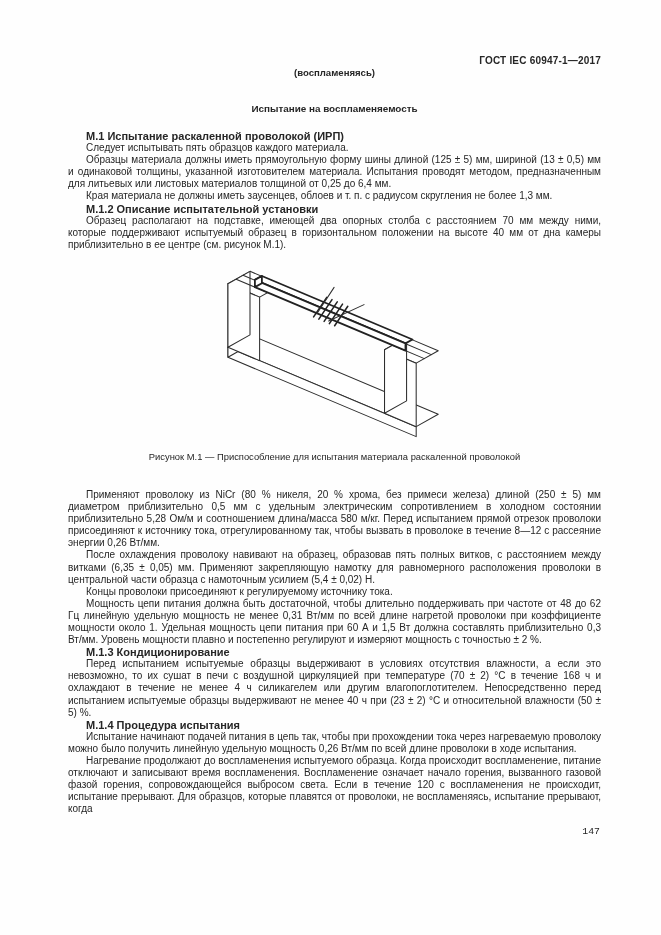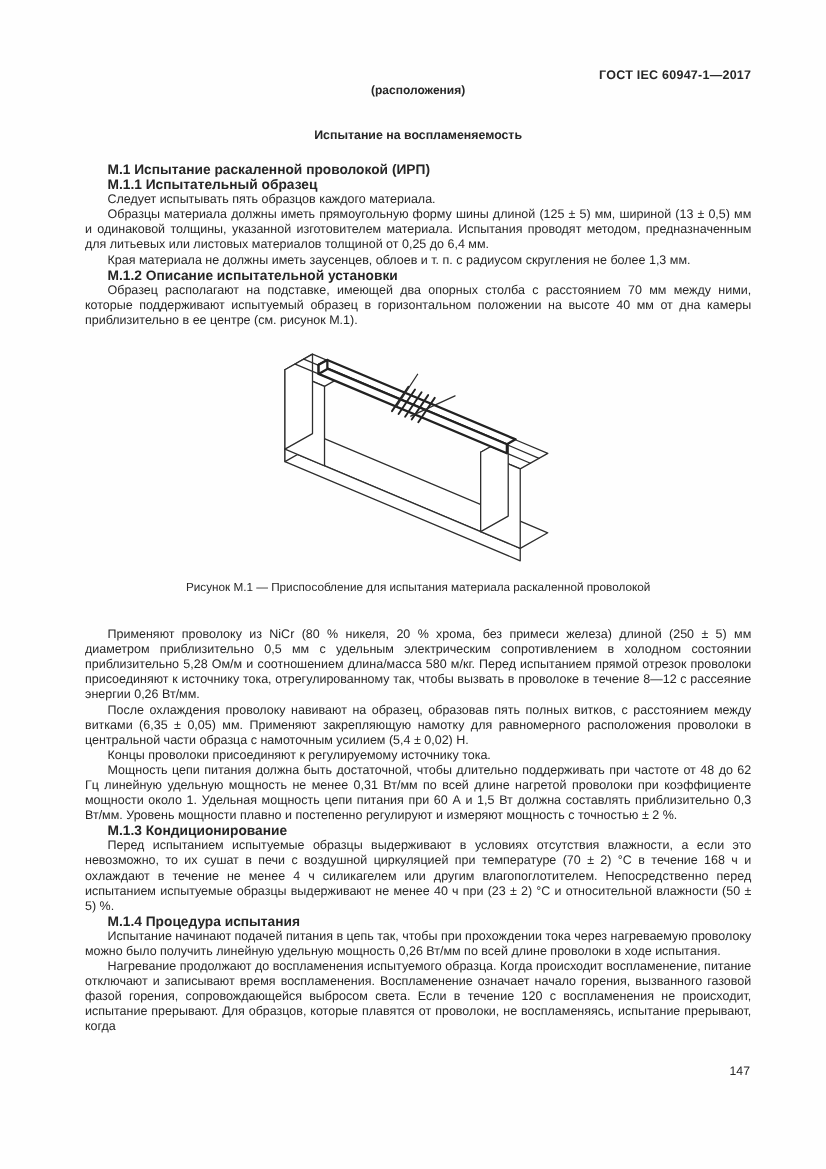--- a/index.html
+++ b/index.html
@@ -63,43 +63,43 @@
     text-align: center;
   }
   .figure-caption {
     font-size: 9.4px;
     line-height: 12px;
     text-align: center;
     margin: 8px 0 26px 0;
   }
   .page-num {
     position: absolute;
-    top: 852px;
+    top: 826px;
     right: 61px;
     font-size: 9.8px;
+    font-family: Liberation Mono, monospace;
   }
   svg .thin { fill: #ffffff; stroke: #2e2e2e; stroke-width: 1.15; stroke-linejoin: round; }
   svg .thick { fill: #ffffff; stroke: #222222; stroke-width: 2; stroke-linejoin: round; }
   svg .coil { stroke: #222222; stroke-width: 1.7; stroke-linecap: round; }
   svg .lead { stroke: #2e2e2e; stroke-width: 1.15; stroke-linecap: round; }
 </style>
 </head>
 <body>
 
 <div class="sheet">
   <div class="content">
 
     <div class="doc-header">ГОСТ IEC 60947-1—2017</div>
 
-    <div class="annex-status">(расположения)</div>
+    <div class="annex-status">(воспламеняясь)</div>
 
     <div class="doc-title">Испытание на воспламеняемость</div>
 
     <p class="h">М.1 Испытание раскаленной проволокой (ИРП)</p>
-    <p class="h">М.1.1 Испытательный образец</p>
     <p class="p">Следует испытывать пять образцов каждого материала.</p>
     <p class="p">Образцы материала должны иметь прямоугольную форму шины длиной (125 ± 5) мм, шириной (13 ± 0,5) мм и одинаковой толщины, указанной изготовителем материала. Испытания проводят методом, предназначенным для литьевых или листовых материалов толщиной от 0,25 до 6,4 мм.</p>
     <p class="p">Края материала не должны иметь заусенцев, облоев и т. п. с радиусом скругления не более 1,3 мм.</p>
     <p class="h">М.1.2 Описание испытательной установки</p>
     <p class="p">Образец располагают на подставке, имеющей два опорных столба с расстоянием 70 мм между ними, которые поддерживают испытуемый образец в горизонтальном положении на высоте 40 мм от дна камеры приблизительно в ее центре (см. рисунок М.1).</p>
 
     <div class="figure-wrap">
       <svg width="254" height="178" viewBox="0 0 280 196" aria-hidden="true">
 
         <g>

